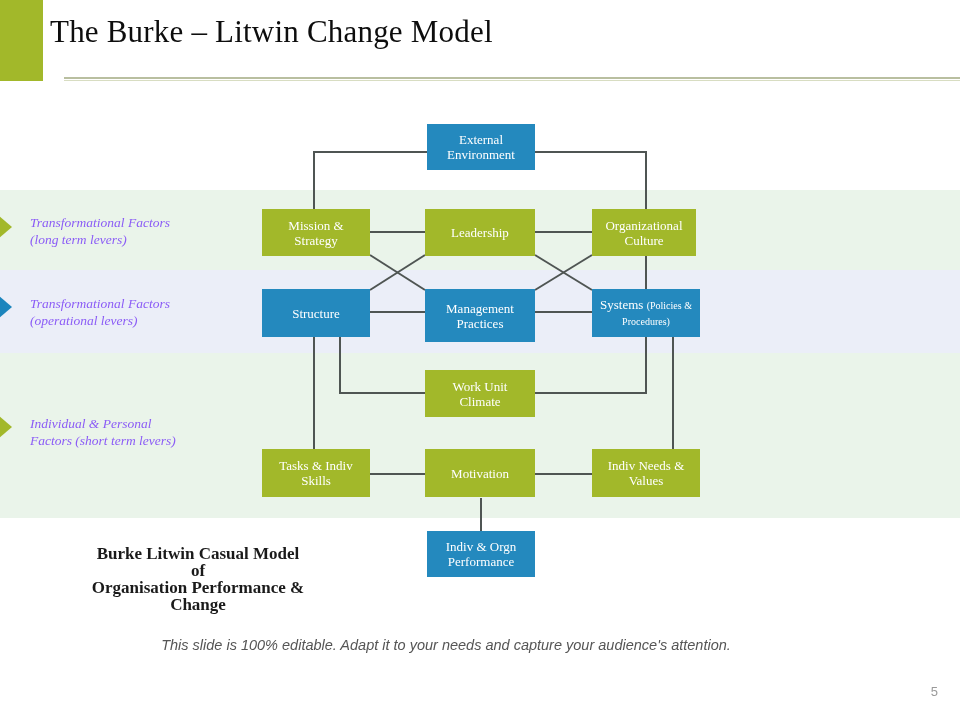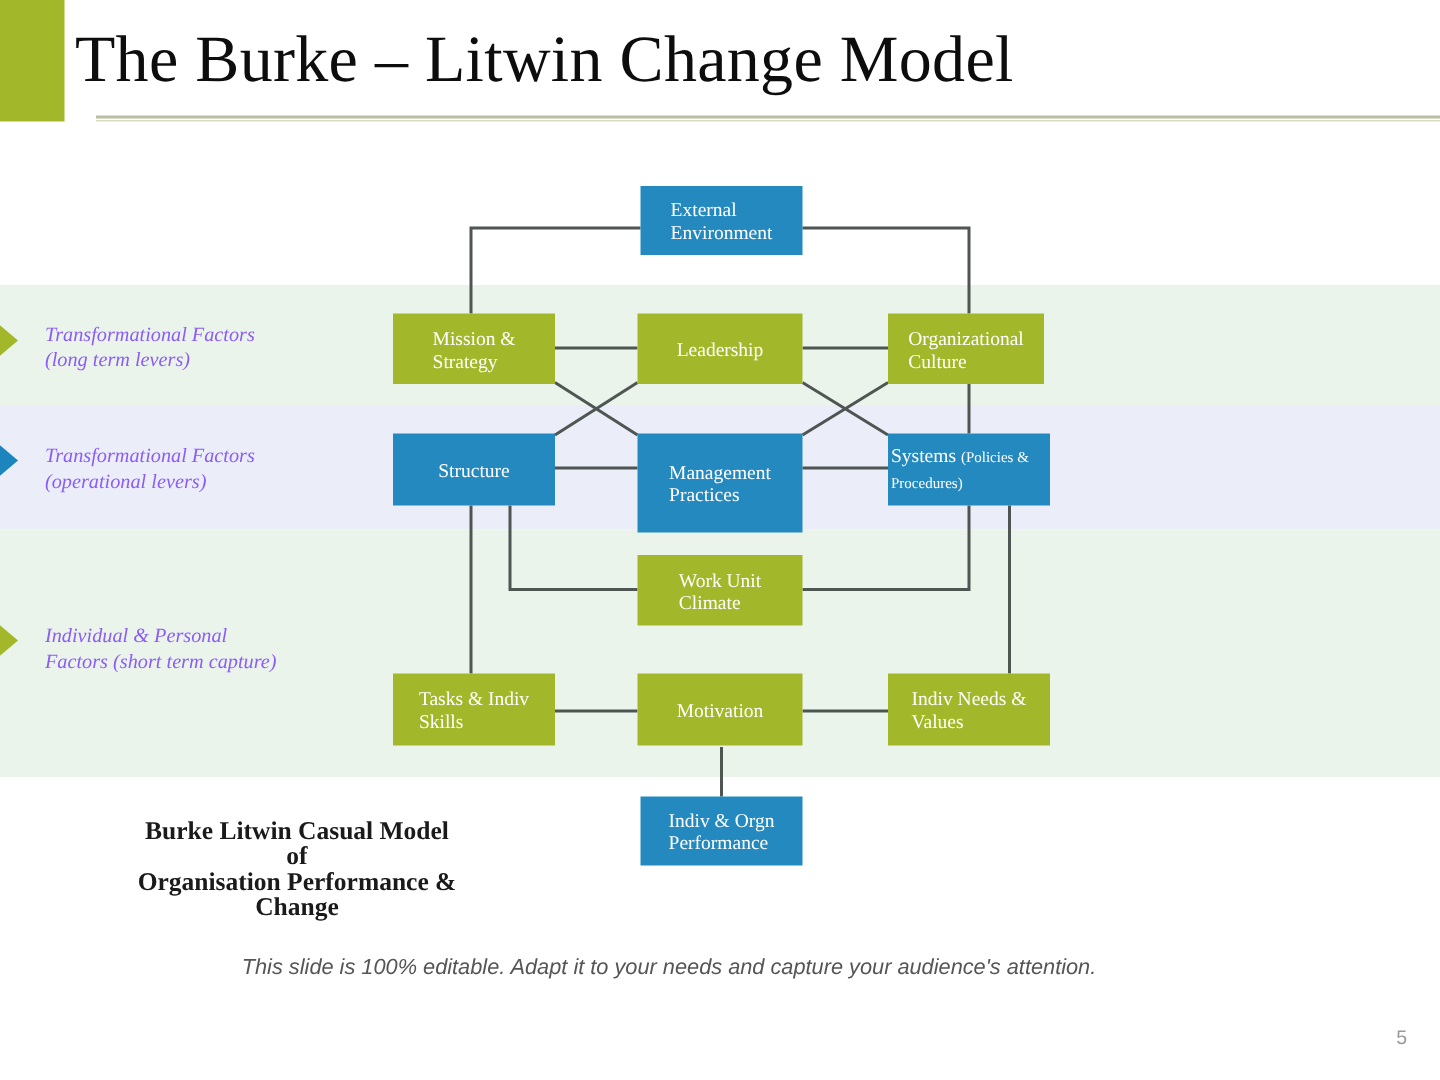--- a/index.html
+++ b/index.html
@@ -6,21 +6,21 @@
   body{
     width:960px;height:720px;background:#ffffff;overflow:hidden;
     font-family:"Liberation Serif", serif;position:relative;
   }
   #slide{position:absolute;left:0;top:0;width:960px;height:720px;background:#fff;}
 
   
   .hdr-bar{position:absolute;left:0;top:0;width:43px;height:81px;background:#A2B82A;}
   .hdr-title{
     position:absolute;left:50px;top:14px;width:880px;height:54px;
-    font-family:"Liberation Serif", serif;font-size:44px;color:#0d0d0d;
+    font-family:"Liberation Serif", serif;font-size:31px;color:#0d0d0d;
     letter-spacing:.2px;white-space:nowrap;
   }
   .hdr-rule{position:absolute;left:64px;top:77px;width:896px;height:2px;background:#b9bfa0;}
   .hdr-rule2{position:absolute;left:64px;top:80px;width:896px;height:1px;background:#d8ddc2;}
 
   
   .band{position:absolute;left:0;width:960px;}
   .band-green{background:#EAF4EA;}
   .band-lav{background:#EBEEF8;}
   #band1{top:190px;height:80px;}
@@ -36,21 +36,21 @@
           border-top:11px solid transparent;border-bottom:11px solid transparent;}
   .marker-olive{border-left:13px solid #A2B82A;}
   .marker-blue{border-left:13px solid #1C85BD;}
 
   
   #wires{position:absolute;left:0;top:0;width:960px;height:720px;}
 
   
   .node{
     position:absolute;display:flex;align-items:center;justify-content:center;
-    text-align:left;color:#ffffff;font-family:"Liberation Serif", serif;
+    text-align:center;color:#ffffff;font-family:"Liberation Serif", serif;
     font-size:13px;line-height:15px;padding:2px;box-sizing:border-box;
   }
   .node.blue{background:#2489BE;}
   .node.olive{background:#A2B82A;}
   .node .sub{font-size:10px;}
 
   
   .caption{
     position:absolute;left:88px;top:545px;width:220px;text-align:center;
     font-family:"Liberation Serif", serif;font-weight:bold;font-size:17px;
@@ -88,21 +88,21 @@
 
   <div class="marker marker-blue" style="left:-1px;top:296px;"></div>
   <div class="lbl" style="left:30px;top:295px;">
     <div>Transformational Factors</div>
     <div>(operational levers)</div>
   </div>
 
   <div class="marker marker-olive" style="left:-1px;top:416px;"></div>
   <div class="lbl" style="left:30px;top:415px;">
     <div>Individual &amp; Personal</div>
-    <div>Factors (short term capture)</div>
+    <div>Factors (short term levers)</div>
   </div>
 
   <svg id="wires" viewBox="0 0 960 720" xmlns="http://www.w3.org/2000/svg">
     <g stroke="#4F5553" stroke-width="2" fill="none">
 
       <path d="M427 152 L314 152 L314 209"></path>
       <path d="M535 152 L646 152 L646 209"></path>
 
       <path d="M370 232 L425 232"></path>
       <path d="M535 232 L592 232"></path>
@@ -153,21 +153,21 @@
     <span>
       <span>Organizational</span><br>
       <span>Culture</span>
     </span>
   </div>
 
   <div class="node blue" style="left:262px;top:289px;width:108px;height:48px;">
     <span>Structure</span>
   </div>
 
-  <div class="node blue" style="left:425px;top:289px;width:110px;height:66px;">
+  <div class="node blue" style="left:425px;top:289px;width:110px;height:53px;">
     <span>
       <span>Management</span><br>
       <span>Practices</span>
     </span>
   </div>
 
   <div class="node blue" style="left:592px;top:289px;width:108px;height:48px;">
     <span>
       <span>Systems</span>
       <span class="sub">(Policies &amp; Procedures)</span>

